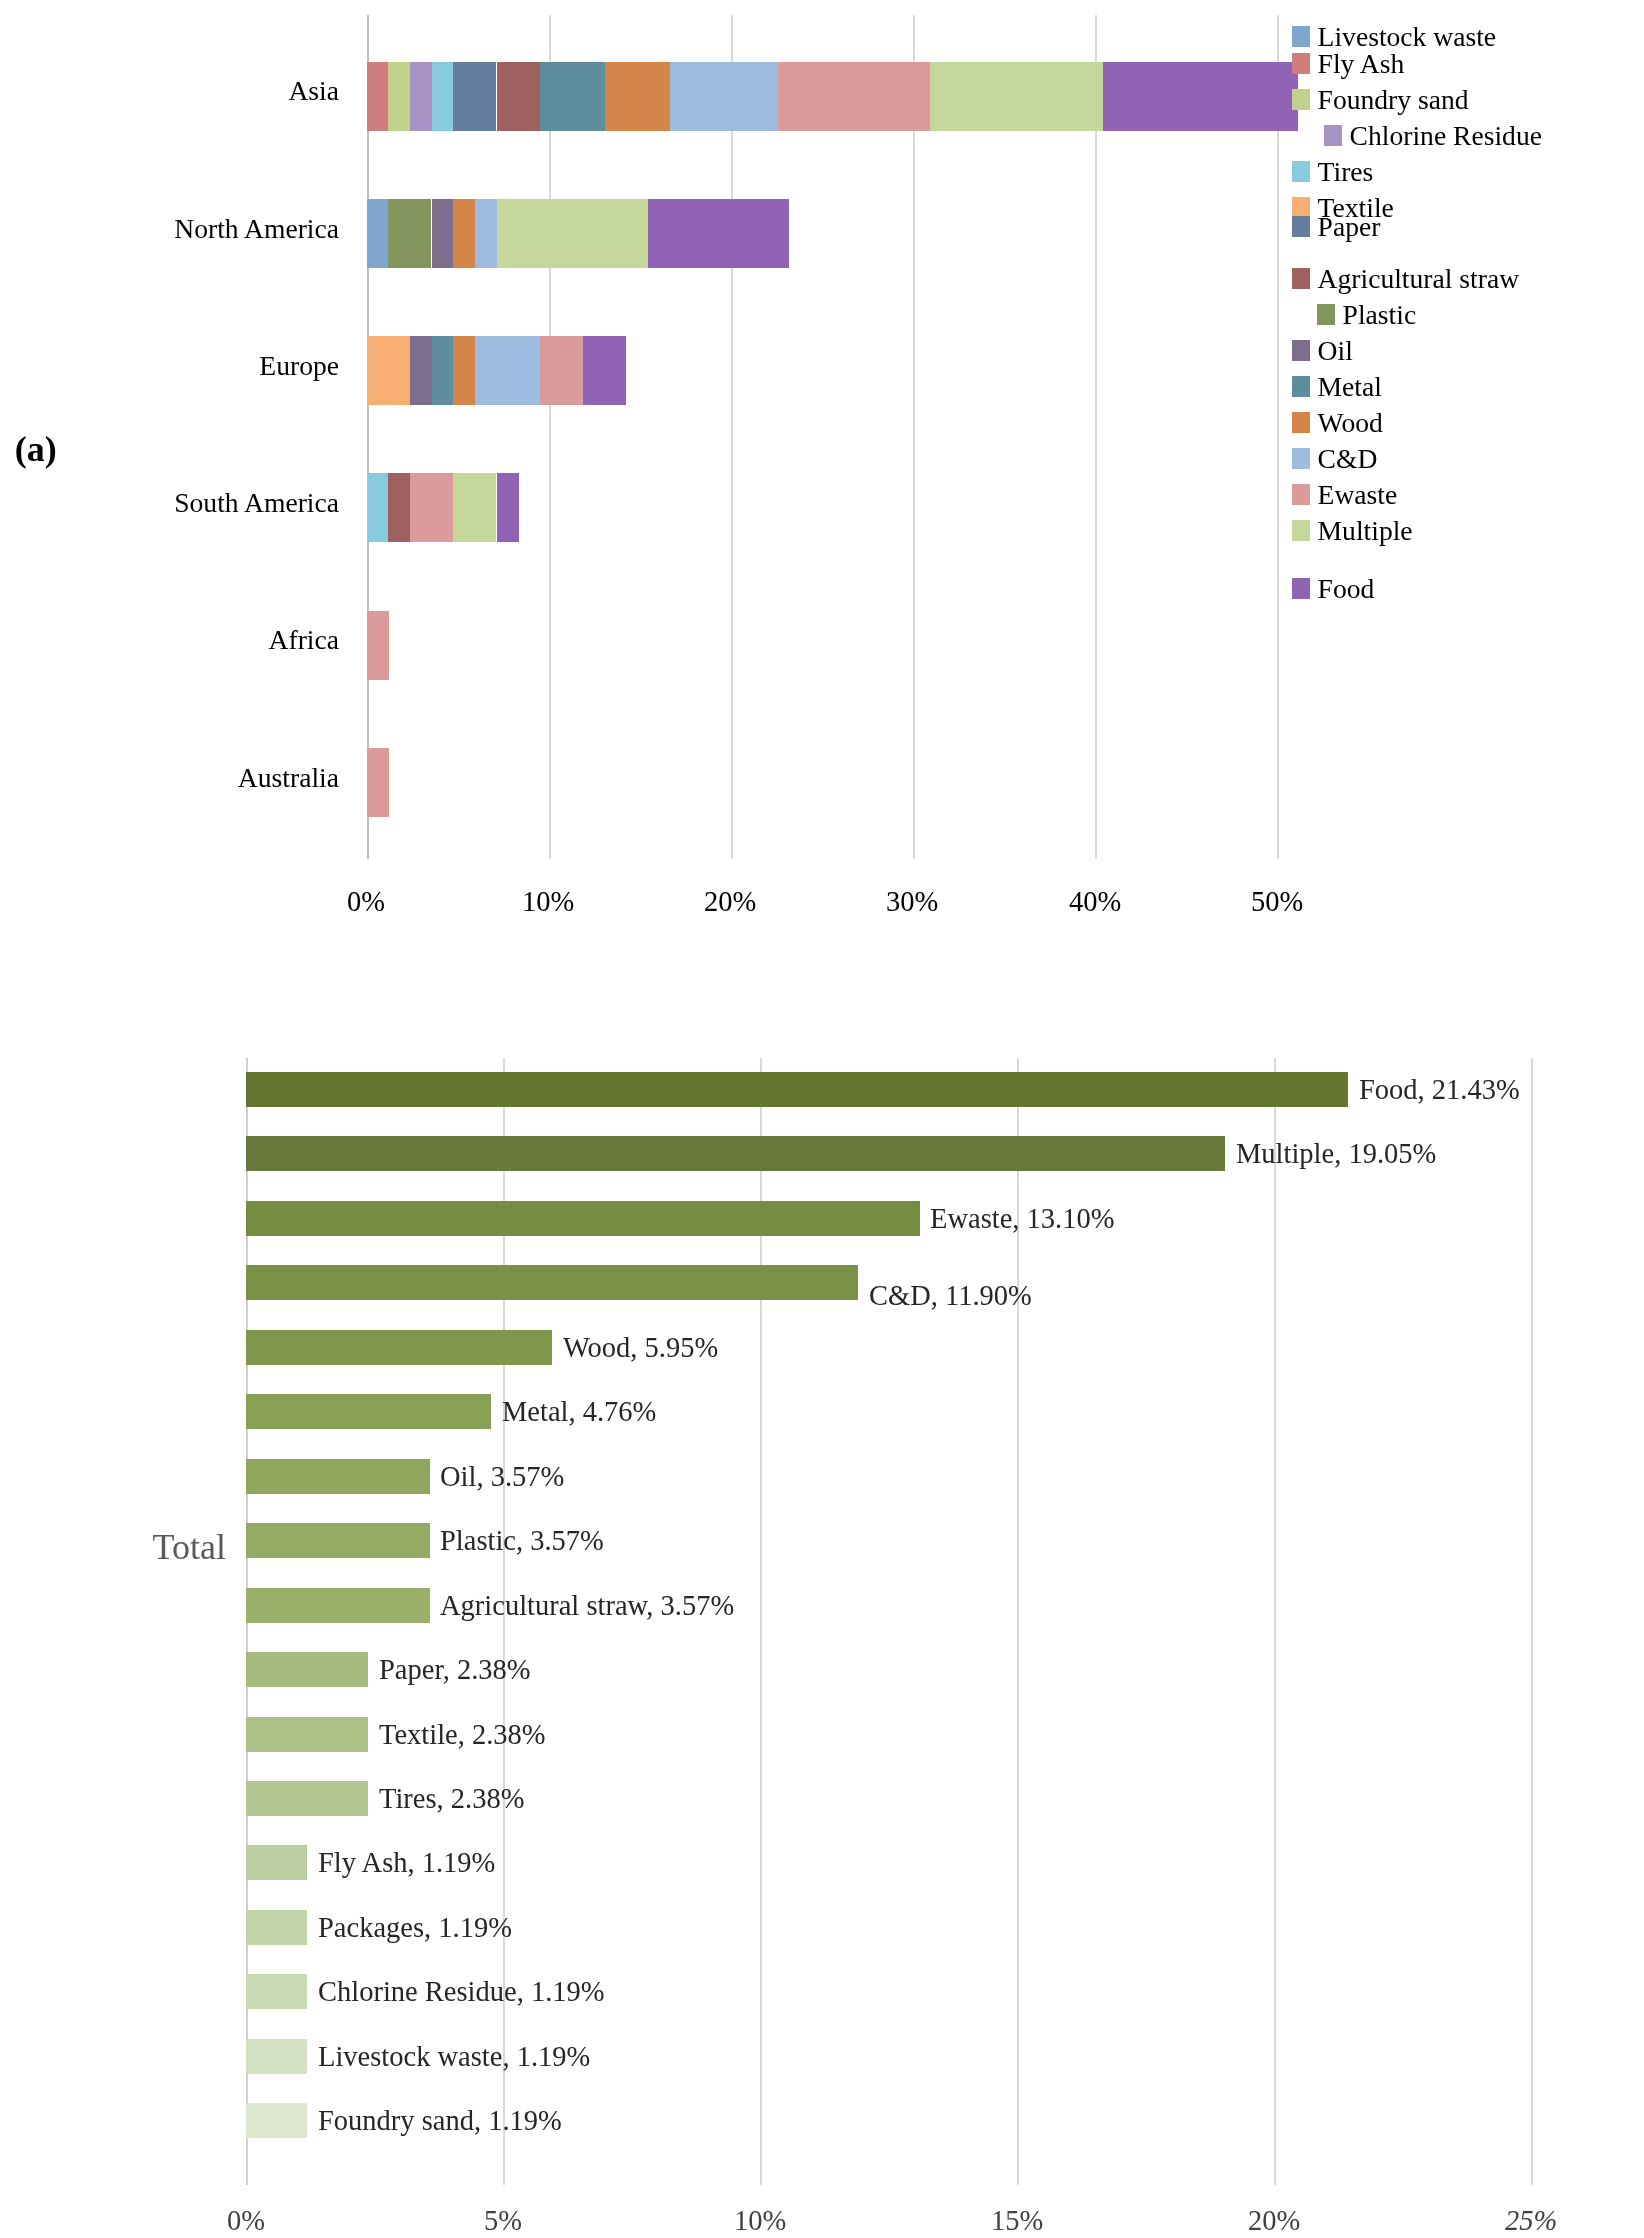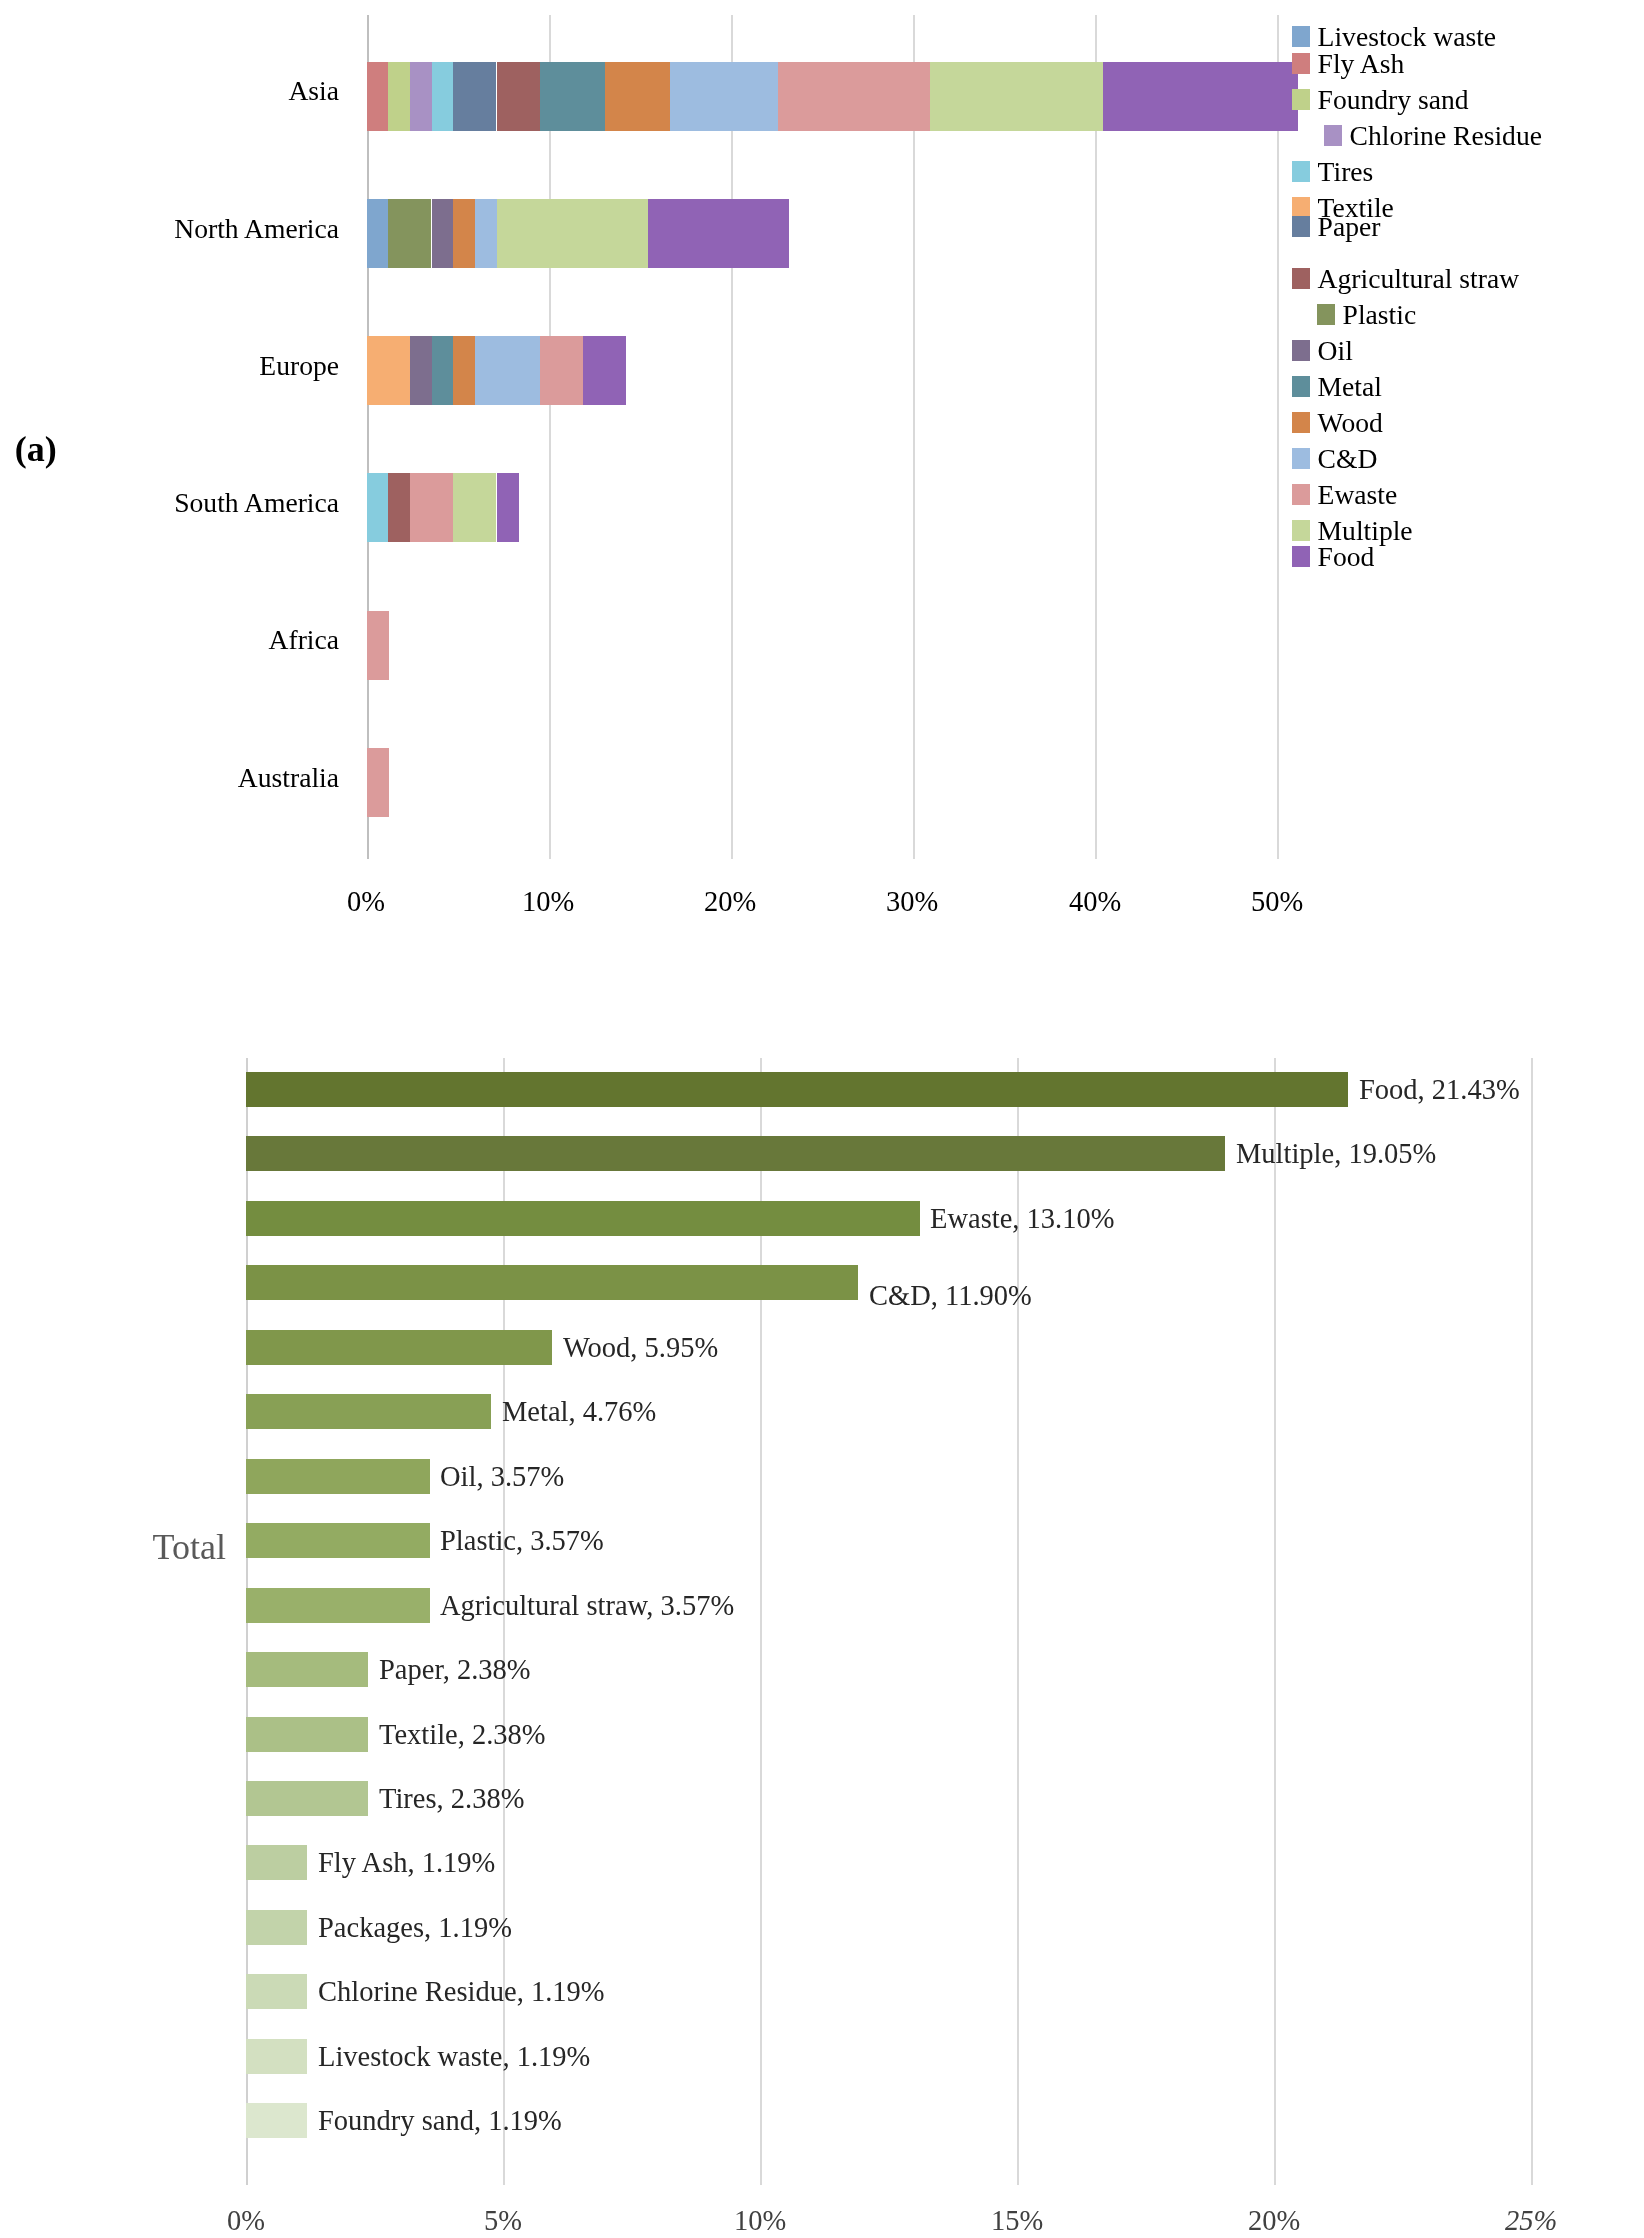--- a/index.html
+++ b/index.html
@@ -150,21 +150,21 @@
       <span class="legend-text">C&amp;D</span>
     </div>
     <div class="legend-item" style="top: 467px;">
       <span class="legend-swatch" style="background: rgb(219, 155, 155);"></span>
       <span class="legend-text">Ewaste</span>
     </div>
     <div class="legend-item" style="top: 503px;">
       <span class="legend-swatch" style="background: rgb(197, 215, 154);"></span>
       <span class="legend-text">Multiple</span>
     </div>
-    <div class="legend-item" style="top: 529px;">
+    <div class="legend-item" style="top: 561px;">
       <span class="legend-swatch" style="background: rgb(144, 99, 181);"></span>
       <span class="legend-text">Food</span>
     </div>
   </div>
 
 <div id="panel-b">
 
   <div id="plot-b">
       <div class="gridline-b" style="left: 0px;"></div>
       <div class="gridline-b" style="left: 257px;"></div>

